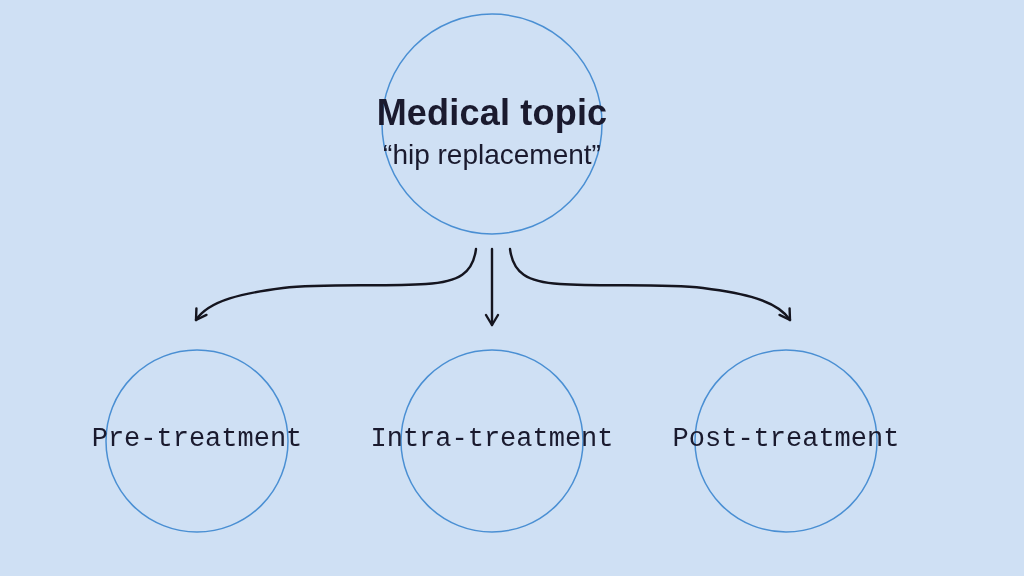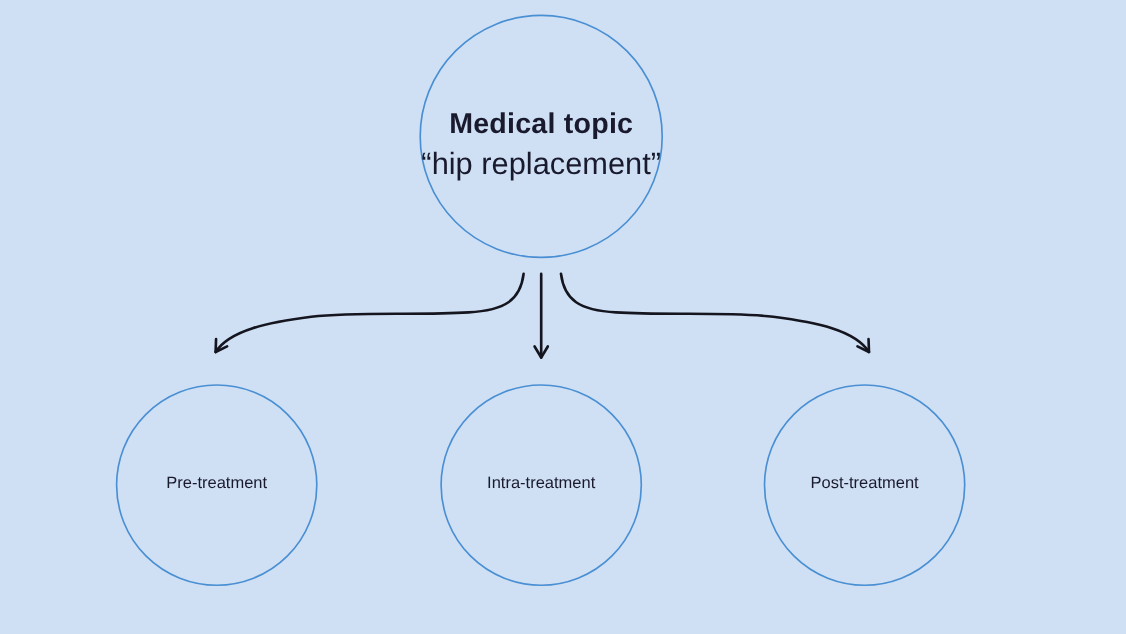--- a/index.html
+++ b/index.html
@@ -32,33 +32,34 @@
     position: absolute;
     display: flex;
     flex-direction: column;
     align-items: center;
     justify-content: center;
     text-align: center;
     transform: translate(-50%, -50%);
     white-space: nowrap;
   }
   .root-title {
-    font-size: 26px;
+    font-size: 36px;
     font-weight: 700;
     letter-spacing: 0.2px;
     line-height: 1.25;
   }
   .root-subtitle {
     font-size: 28px;
     font-weight: 400;
     margin-top: 4px;
   }
   .child-label {
-    font-size: 15px;
+    font-size: 27px;
     font-weight: 400;
+    font-family: Liberation Mono, monospace;
   }
 </style>
 </head>
 <body>
 
 <div class="canvas">
 
   <svg class="diagram-svg" width="1024" height="576" viewBox="0 0 1024 576">
     <defs>
       <marker id="arrowhead" markerUnits="userSpaceOnUse" markerWidth="16" markerHeight="16" viewBox="0 0 16 16" refX="13" refY="8" orient="auto">

